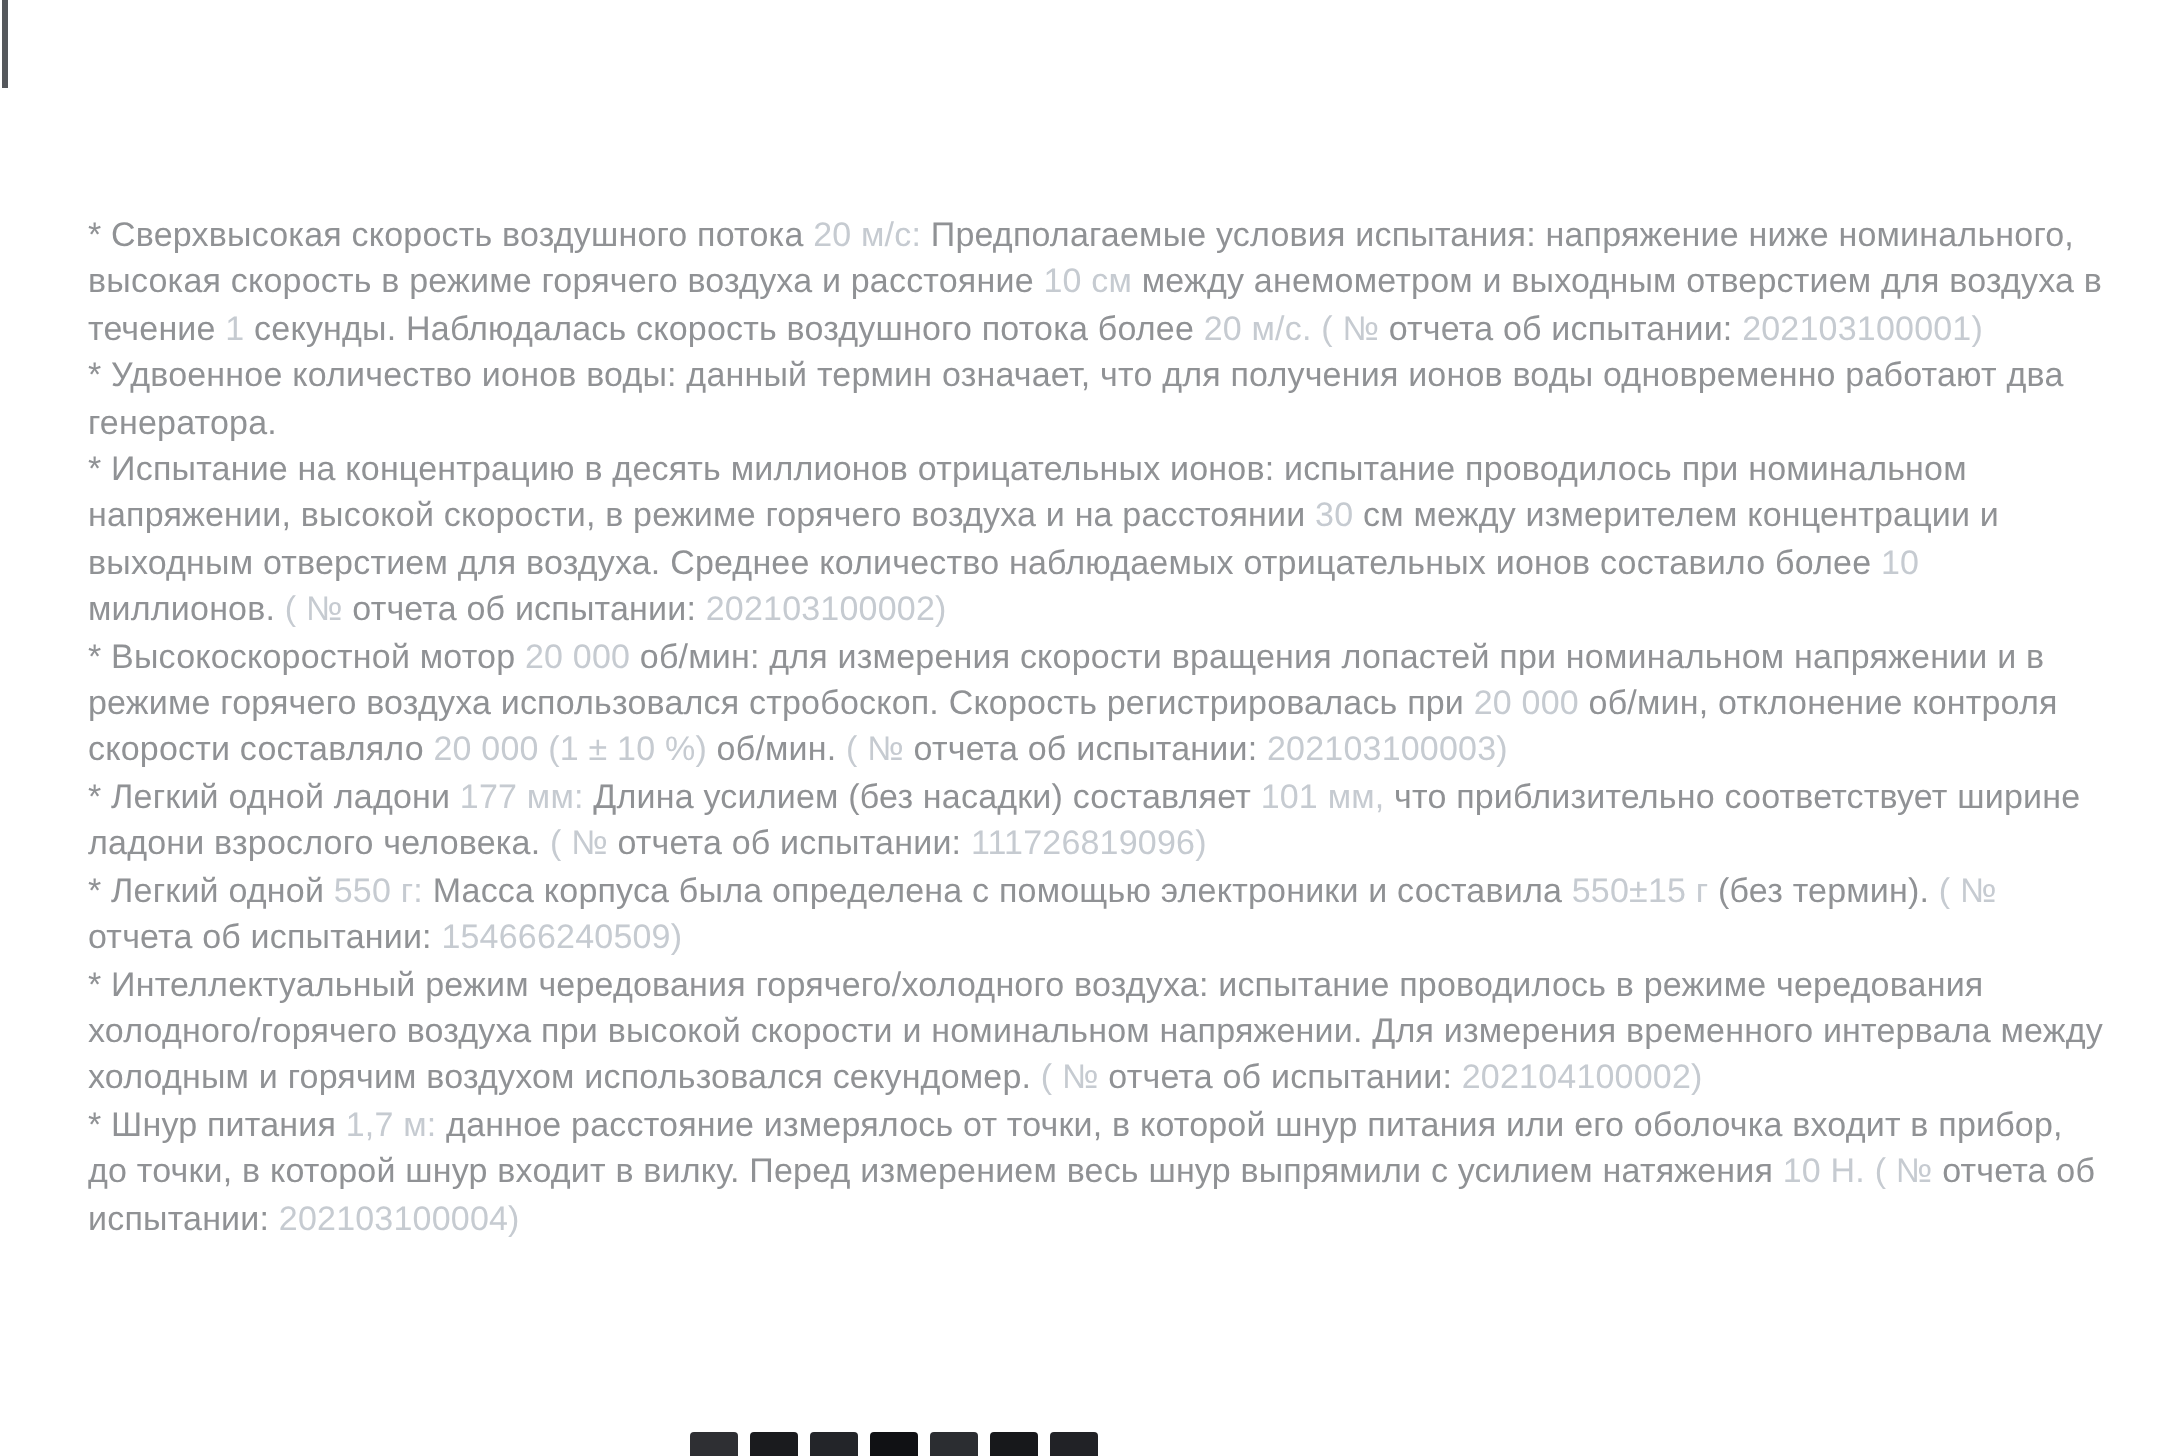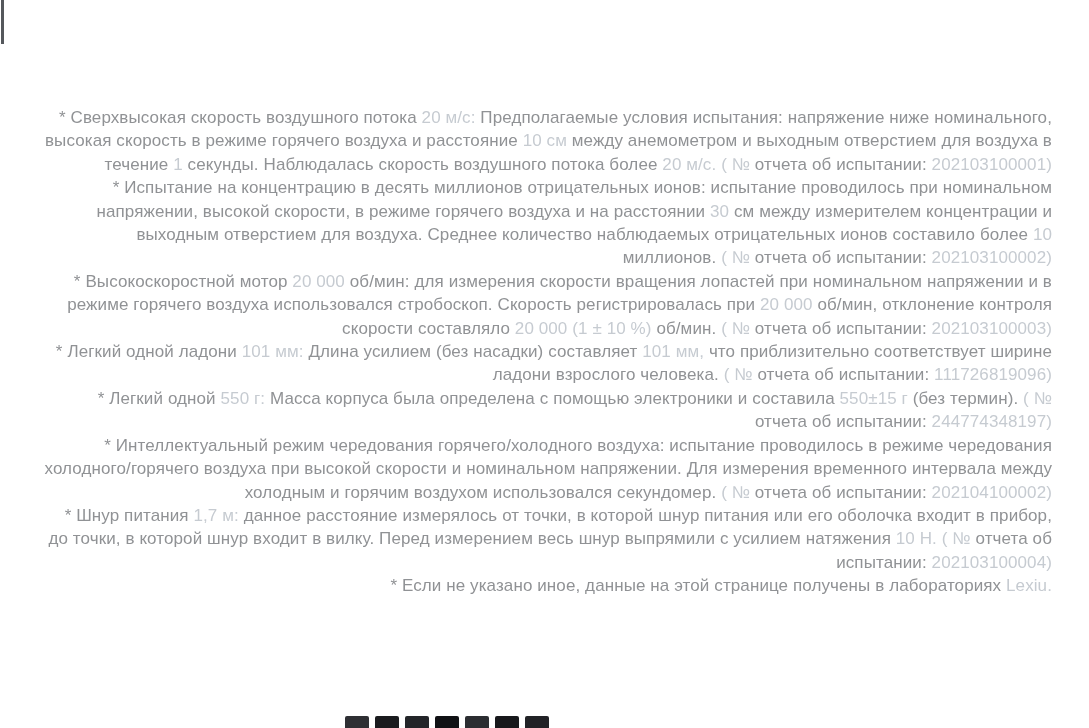--- a/index.html
+++ b/index.html
@@ -13,21 +13,21 @@
   .content{
     position:absolute;
     left:44px;
     top:106px;
     width:1008px;
     font-size:17px;
     line-height:23.4px;
     letter-spacing:0.1px;
     color:#909295;
   }
-  .content p{margin:0;padding:0;text-align:right;}
+  .content p{margin:0;padding:0;}
   .tx{color:#909295;}
   .hl{color:#c6cbd1;}
   .edge-artifact{
     position:absolute;
     left:1px;top:0;
     width:3px;height:44px;
     background:#55585c;
   }
   .thumb-row{
     position:absolute;
@@ -40,27 +40,27 @@
     border-radius:2px 2px 0 0;
   }
 </style>
 </head>
 <body>
 
 <div class="edge-artifact"></div>
 
 <div class="content">
     <p><span class="tx">* Сверхвысокая скорость воздушного потока </span><span class="hl">20 м/с:</span><span class="tx"> Предполагаемые условия испытания: напряжение ниже номинального, высокая скорость в режиме горячего воздуха и расстояние </span><span class="hl">10 см</span><span class="tx"> между анемометром и выходным отверстием для воздуха в течение </span><span class="hl">1</span><span class="tx"> секунды. Наблюдалась скорость воздушного потока более </span><span class="hl">20 м/с.</span><span class="tx"> </span><span class="hl">( №</span><span class="tx"> отчета об испытании: </span><span class="hl">202103100001)</span></p>
+    <p><span class="tx">* Удвоенное количество ионов воды: данный термин означает, что для получения ионов воды одновременно работают два генератора.</span></p>
     <p><span class="tx">* Испытание на концентрацию в десять миллионов отрицательных ионов: испытание проводилось при номинальном напряжении, высокой скорости, в режиме горячего воздуха и на расстоянии </span><span class="hl">30</span><span class="tx"> см между измерителем концентрации и выходным отверстием для воздуха. Среднее количество наблюдаемых отрицательных ионов составило более </span><span class="hl">10</span><span class="tx"> миллионов. </span><span class="hl">( №</span><span class="tx"> отчета об испытании: </span><span class="hl">202103100002)</span></p>
     <p><span class="tx">* Высокоскоростной мотор </span><span class="hl">20 000</span><span class="tx"> об/мин: для измерения скорости вращения лопастей при номинальном напряжении и в режиме горячего воздуха использовался стробоскоп. Скорость регистрировалась при </span><span class="hl">20 000</span><span class="tx"> об/мин, отклонение контроля скорости составляло </span><span class="hl">20 000 (1 ± 10 %)</span><span class="tx"> об/мин. </span><span class="hl">( №</span><span class="tx"> отчета об испытании: </span><span class="hl">202103100003)</span></p>
-    <p><span class="tx">* Легкий одной ладони </span><span class="hl">101 мм:</span><span class="tx"> Длина усилием (без насадки) составляет </span><span class="hl">101 мм,</span><span class="tx"> что приблизительно соответствует ширине ладони взрослого человека. </span><span class="hl">( №</span><span class="tx"> отчета об испытании: </span><span class="hl">111726819096)</span></p>
-    <p><span class="tx">* Легкий одной </span><span class="hl">550 г:</span><span class="tx"> Масса корпуса была определена с помощью электроники и составила </span><span class="hl">550±15 г</span><span class="tx"> (без термин). </span><span class="hl">( №</span><span class="tx"> отчета об испытании: </span><span class="hl">244774348197)</span></p>
+    <p><span class="tx">* Легкий одной ладони </span><span class="hl">177 мм:</span><span class="tx"> Длина усилием (без насадки) составляет </span><span class="hl">101 мм,</span><span class="tx"> что приблизительно соответствует ширине ладони взрослого человека. </span><span class="hl">( №</span><span class="tx"> отчета об испытании: </span><span class="hl">111726819096)</span></p>
+    <p><span class="tx">* Легкий одной </span><span class="hl">550 г:</span><span class="tx"> Масса корпуса была определена с помощью электроники и составила </span><span class="hl">550±15 г</span><span class="tx"> (без термин). </span><span class="hl">( №</span><span class="tx"> отчета об испытании: </span><span class="hl">154666240509)</span></p>
     <p><span class="tx">* Интеллектуальный режим чередования горячего/холодного воздуха: испытание проводилось в режиме чередования холодного/горячего воздуха при высокой скорости и номинальном напряжении. Для измерения временного интервала между холодным и горячим воздухом использовался секундомер. </span><span class="hl">( №</span><span class="tx"> отчета об испытании: </span><span class="hl">202104100002)</span></p>
     <p><span class="tx">* Шнур питания </span><span class="hl">1,7 м:</span><span class="tx"> данное расстояние измерялось от точки, в которой шнур питания или его оболочка входит в прибор, до точки, в которой шнур входит в вилку. Перед измерением весь шнур выпрямили с усилием натяжения </span><span class="hl">10 Н.</span><span class="tx"> </span><span class="hl">( №</span><span class="tx"> отчета об испытании: </span><span class="hl">202103100004)</span></p>
-    <p><span class="tx">* Если не указано иное, данные на этой странице получены в лабораториях </span><span class="hl">Lexiu.</span></p>
   </div>
 
 <div class="thumb-row">
     <div class="thumb" style="background: rgb(46, 47, 51);"></div>
     <div class="thumb" style="background: rgb(26, 27, 30);"></div>
     <div class="thumb" style="background: rgb(35, 37, 41);"></div>
     <div class="thumb" style="background: rgb(16, 17, 20);"></div>
     <div class="thumb" style="background: rgb(43, 45, 49);"></div>
     <div class="thumb" style="background: rgb(23, 24, 27);"></div>
     <div class="thumb" style="background: rgb(33, 34, 38);"></div>

